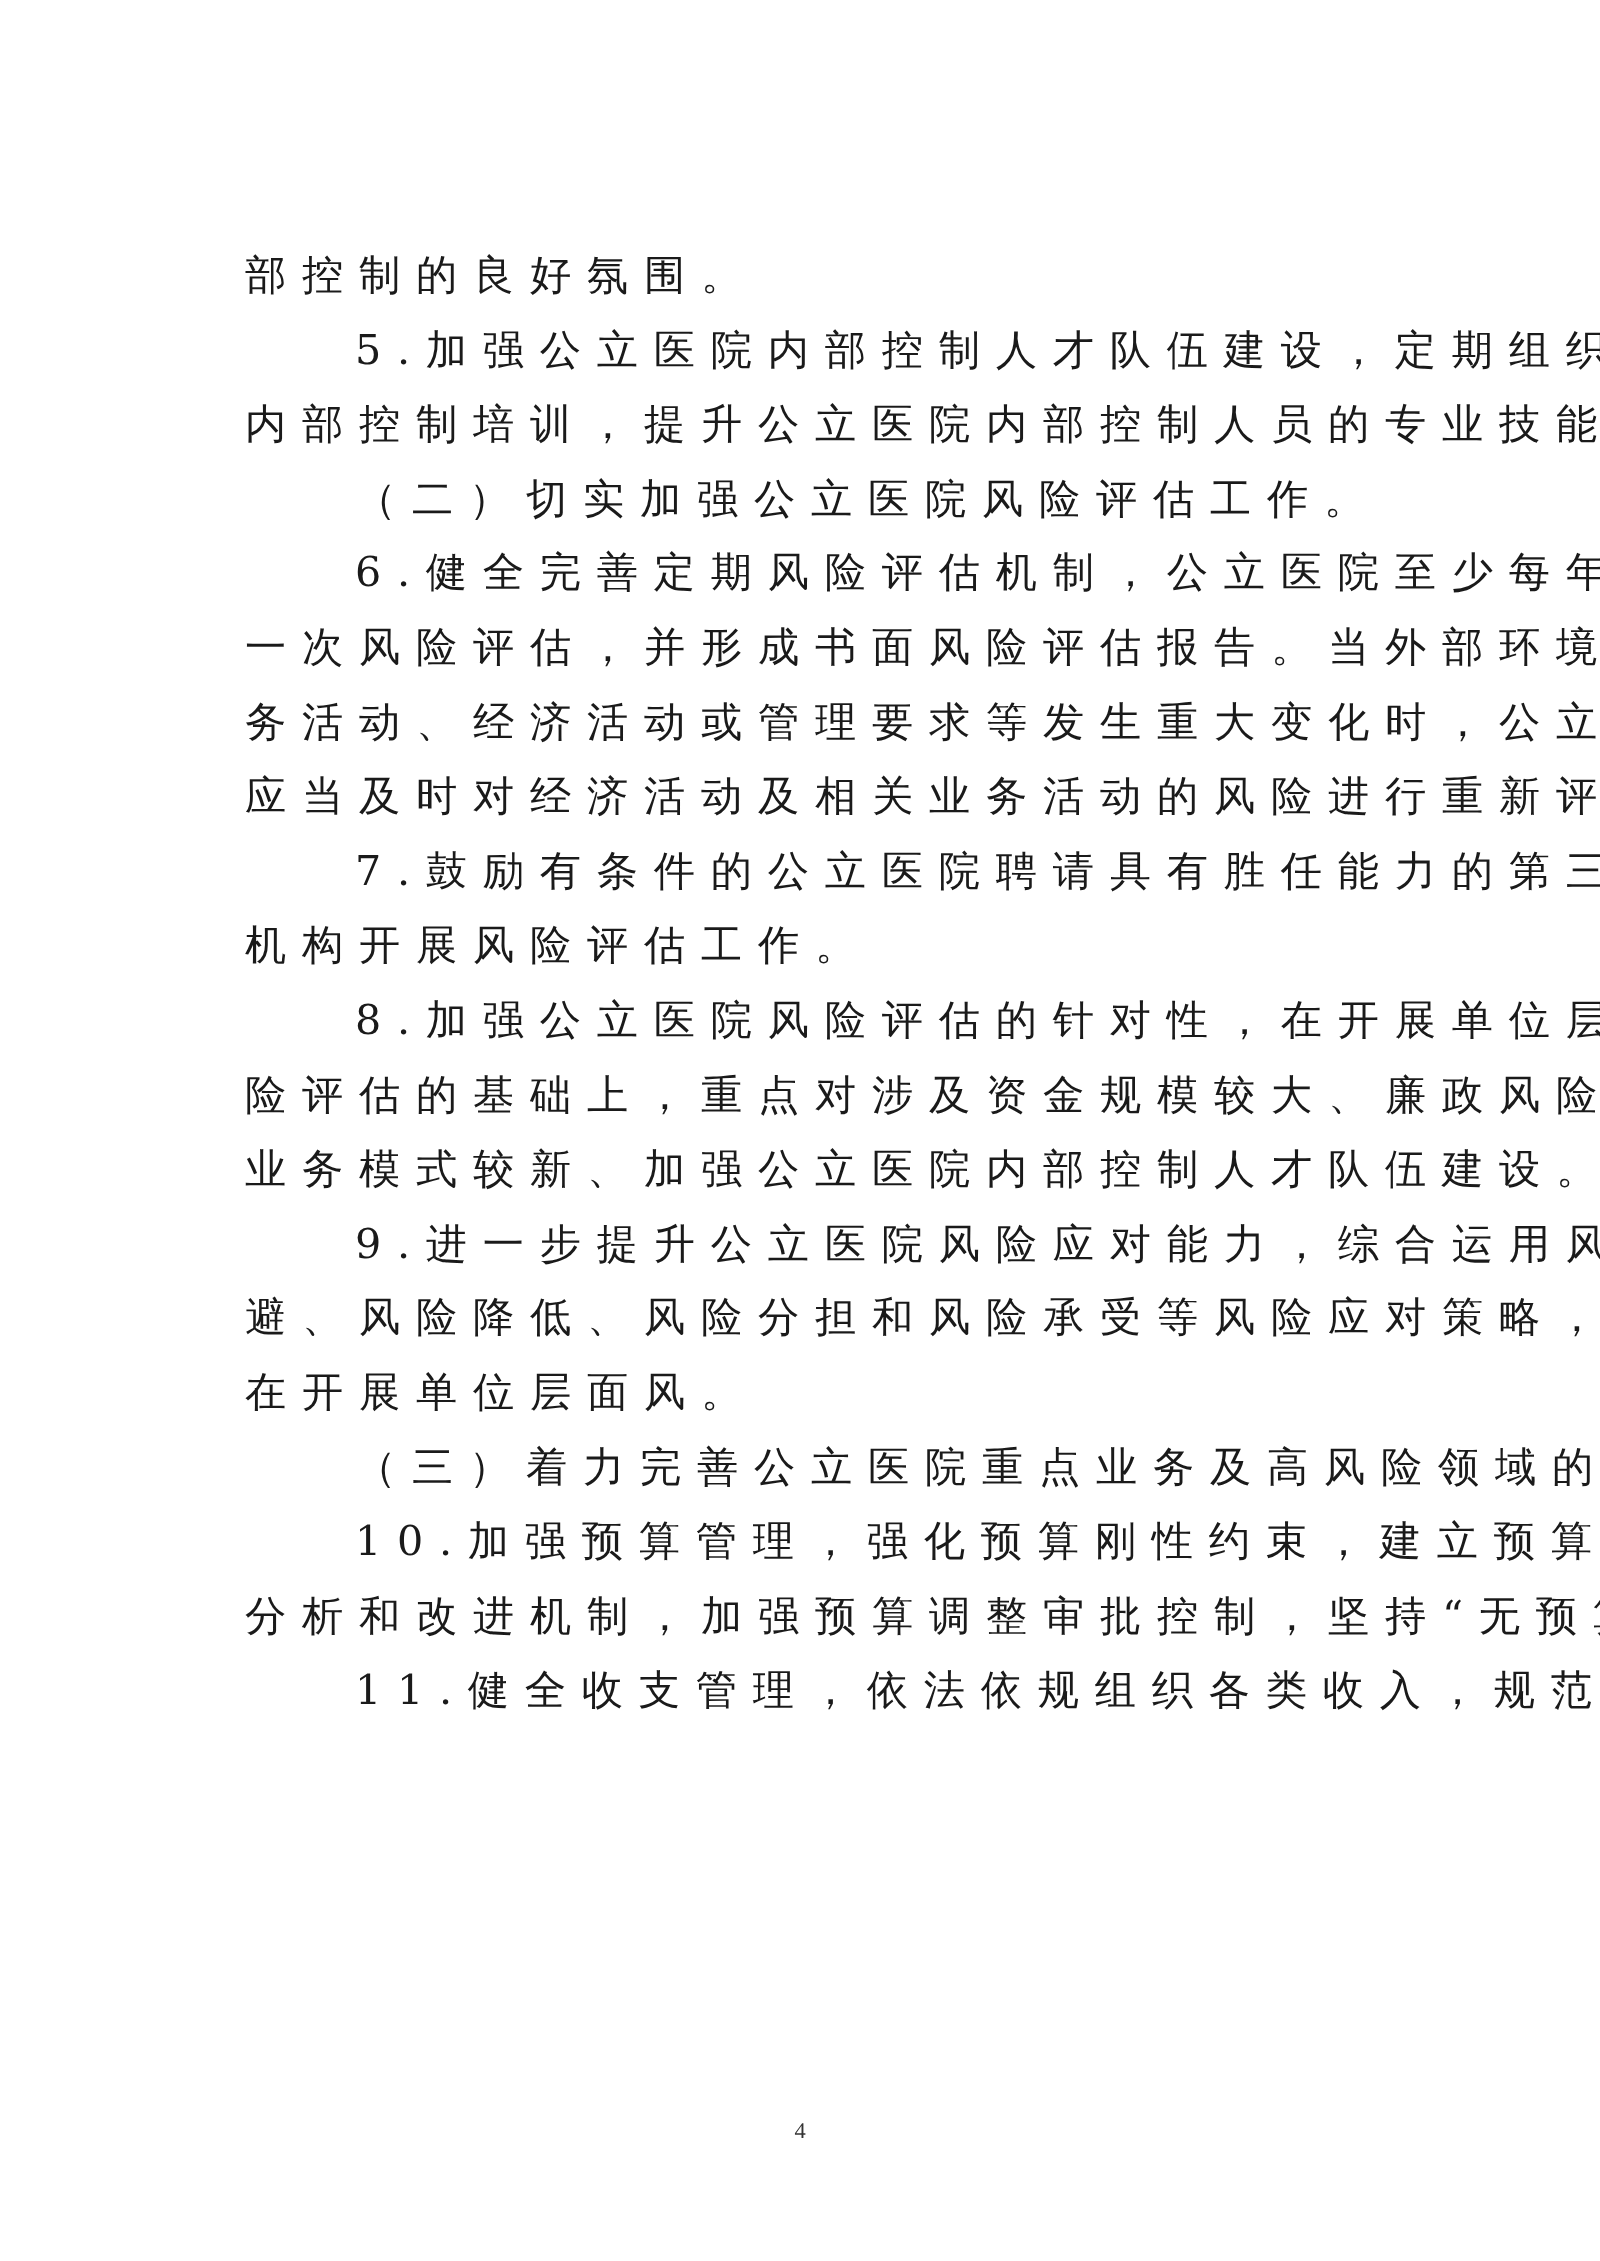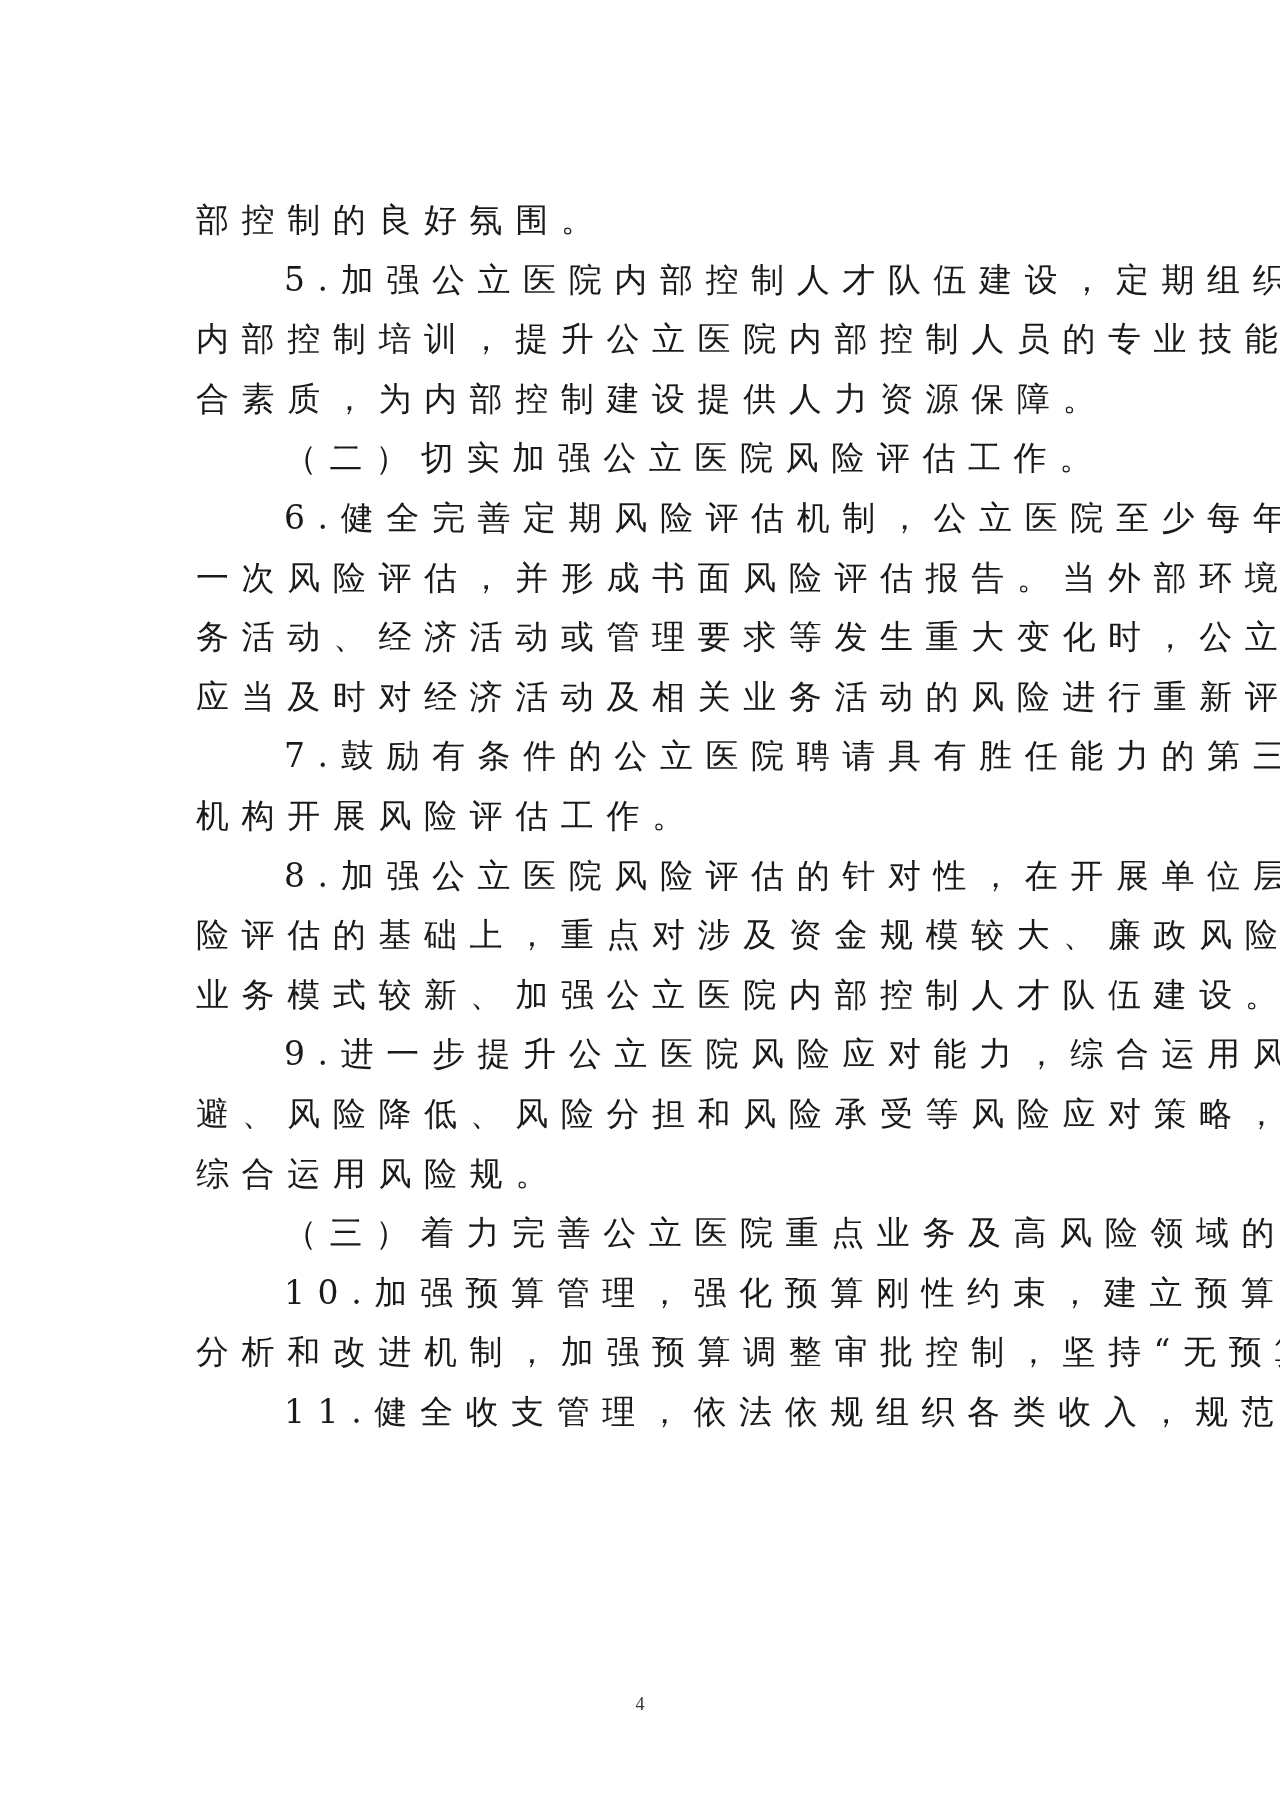--- a/index.html
+++ b/index.html
@@ -15,33 +15,32 @@
                  font-size: 18px; font-family: "Liberation Serif", serif; color: #333; }
 </style>
 </head>
 <body>
 
 <div class="page">
   <div class="body-text">
     <div class="line">部控制的良好氛围。</div>
     <div class="line indent">5.加强公立医院内部控制人才队伍建设，定期组织开展</div>
     <div class="line">内部控制培训，提升公立医院内部控制人员的专业技能和综</div>
-    <div class="line">合素质，为内部控制建设提供人力资源保障。</div>
     <div class="line indent heading-line">（二）切实加强公立医院风险评估工作。</div>
     <div class="line indent">6.健全完善定期风险评估机制，公立医院至少每年组织</div>
     <div class="line">一次风险评估，并形成书面风险评估报告。当外部环境、业</div>
     <div class="line">务活动、经济活动或管理要求等发生重大变化时，公立医院</div>
     <div class="line">应当及时对经济活动及相关业务活动的风险进行重新评估。</div>
     <div class="line indent">7.鼓励有条件的公立医院聘请具有胜任能力的第三方</div>
     <div class="line">机构开展风险评估工作。</div>
     <div class="line indent">8.加强公立医院风险评估的针对性，在开展单位层面风</div>
     <div class="line">险评估的基础上，重点对涉及资金规模较大、廉政风险较高、</div>
     <div class="line">业务模式较新、加强公立医院内部控制人才队伍建设。</div>
     <div class="line indent">9.进一步提升公立医院风险应对能力，综合运用风险规</div>
     <div class="line">避、风险降低、风险分担和风险承受等风险应对策略，实现</div>
-    <div class="line">综合运用风险规。</div>
+    <div class="line">在开展单位层面风。</div>
     <div class="line indent heading-line">（三）着力完善公立医院重点业务及高风险领域的内部</div>
     <div class="line indent">10.加强预算管理，强化预算刚性约束，建立预算执行、</div>
     <div class="line">分析和改进机制，加强预算调整审批控制，坚持“无预算不</div>
     <div class="line indent">11.健全收支管理，依法依规组织各类收入，规范各类</div>
   </div>
   <div class="page-number">4</div>
 </div>
 
 </body></html>

